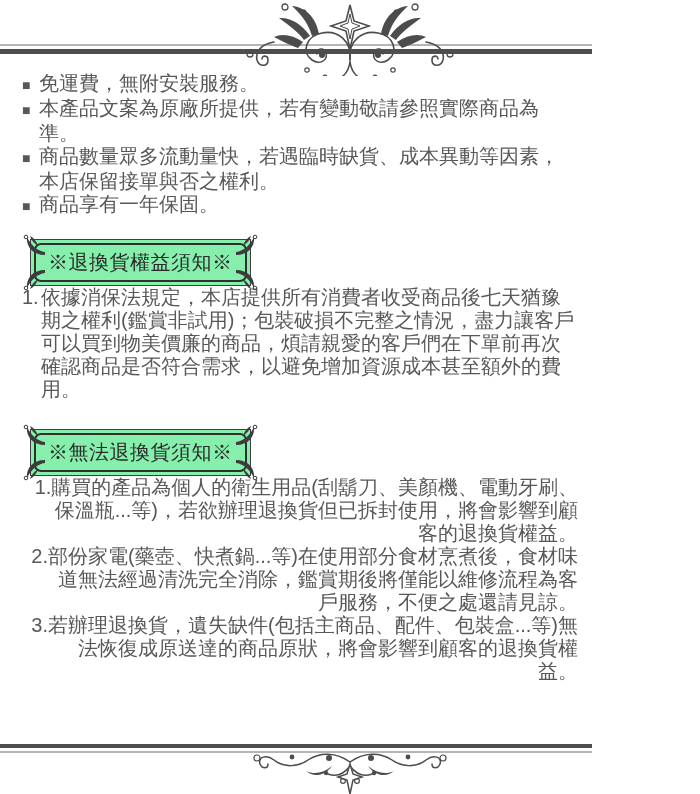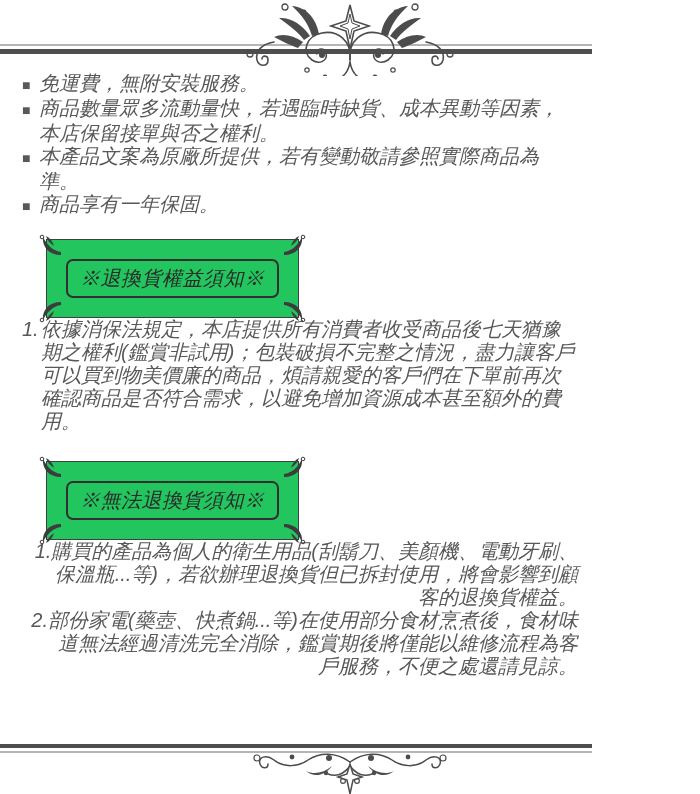--- a/index.html
+++ b/index.html
@@ -1,18 +1,18 @@
 <!DOCTYPE html>
 <html><head>
 <meta charset="utf-8">
 <style>
   html,body{margin:0;padding:0;background:#fff;}
   .page{
     position:relative;width:592px;height:794px;overflow:hidden;background:#ffffff;
-    font-family:"Liberation Sans", sans-serif;color:#58585a;font-style:italic;
+    font-family:"Liberation Sans", sans-serif;color:#58585a;
   }
   
   .hr{position:absolute;left:0;right:0;}
   .hr-t-light{top:44px;height:2px;background:#b5b5b5;}
   .hr-t-dark{top:49px;height:5px;background:#4e4e4e;}
   .hr-b-dark{top:744px;height:4px;background:#4e4e4e;}
   .hr-b-light{top:751px;height:2px;background:#b5b5b5;}
   
   .orn-top{position:absolute;top:2px;left:245px;}
   .orn-bottom{position:absolute;top:750px;left:250px;}
@@ -22,22 +22,22 @@
     list-style:none;margin:0;padding:0 14px 0 22px;
     font-size:20px;line-height:23px;
   }
   ul.notes{margin-top:72px;}
   li.b{padding-left:17px;text-indent:-17px;}
   li.n{padding-left:19px;text-indent:-19px;}
   .mk-sq{display:inline-block;width:17px;font-size:14px;text-indent:0;}
   .mk-no{display:inline-block;width:19px;text-indent:0;}
   
   .notice-box{
-    position:relative;display:inline-block;margin-left:46px;
-    border:1px solid #3f3f3f;padding:19px;background:#22c55e;vertical-align:top;
+    position:relative;display:inline-block;margin-left:30px;
+    border:1px solid #3f3f3f;padding:3px;background:#86efac;vertical-align:top;
   }
   .box1{margin-top:21px;}
   .box2{margin-top:28px;}
   .notice-inner{
     border:2px solid #303030;border-radius:7px;padding:5px 12px 6px;
     font-size:20px;line-height:24px;color:#2a2a2a;letter-spacing:0.5px;
     text-align:center;white-space:nowrap;
   }
   .rules{margin-top:11px;}
   .rules2{margin-top:13px;text-align:right;}
@@ -72,22 +72,22 @@
     </g>
     <use href="#th" transform="translate(210,0) scale(-1,1)"></use>
     <path d="M105,3 L109,19 L124,24 L109,29 L105,47 L101,29 L86,24 L101,19 Z" fill="#ffffff" stroke="#4c4c4c" stroke-width="1.6"></path>
     <path d="M105,12 L107,21 L115,24 L107,27 L105,37 L103,27 L95,24 L103,21 Z" fill="none" stroke="#4c4c4c" stroke-width="1"></path>
   </svg>
 
   <div class="content">
     
     <ul class="notes">
       <li class="b"><span class="mk-sq">■</span><span>免運費，無附安裝服務。</span></li>
+      <li class="b"><span class="mk-sq">■</span><span>本產品文案為原廠所提供，若有變動敬請參照實際商品為準。</span></li>
       <li class="b"><span class="mk-sq">■</span><span>商品數量眾多流動量快，若遇臨時缺貨、成本異動等因素，本店保留接單與否之權利。</span></li>
-      <li class="b"><span class="mk-sq">■</span><span>本產品文案為原廠所提供，若有變動敬請參照實際商品為準。</span></li>
       <li class="b"><span class="mk-sq">■</span><span>商品享有一年保固。</span></li>
     </ul>
 
     
     <div class="notice-box box1">
       <svg class="corner c-tl" viewBox="0 0 24 24">
           <path d="M22,21 C10,21 3,13 4,3 C8,11 14,17 22,18 Z" fill="#3c3c3c"></path>
           <circle cx="3" cy="3" r="1.8" fill="none" stroke="#3c3c3c" stroke-width="1"></circle>
           <path d="M7,2 C11,4 14,8 15,12 C11,9 8,6 7,2 Z" fill="#3c3c3c"></path>
         </svg>
@@ -136,20 +136,21 @@
           <circle cx="3" cy="3" r="1.8" fill="none" stroke="#3c3c3c" stroke-width="1"></circle>
           <path d="M7,2 C11,4 14,8 15,12 C11,9 8,6 7,2 Z" fill="#3c3c3c"></path>
         </svg>
       <div class="notice-inner">※無法退換貨須知※</div>
     </div>
 
     
     <ol class="rules rules2">
       <li class="n"><span class="mk-no">1.</span><span>購買的產品為個人的衛生用品(刮鬍刀、美顏機、電動牙刷、保溫瓶...等)，若欲辦理退換貨但已拆封使用，將會影響到顧客的退換貨權益。</span></li>
       <li class="n"><span class="mk-no">2.</span><span>部份家電(藥壺、快煮鍋...等)在使用部分食材烹煮後，食材味道無法經過清洗完全消除，鑑賞期後將僅能以維修流程為客戶服務，不便之處還請見諒。</span></li>
+      <li class="n"><span class="mk-no">3.</span><span>若辦理退換貨，遺失缺件(包括主商品、配件、包裝盒...等)無法恢復成原送達的商品原狀，將會影響到顧客的退換貨權益。</span></li>
     </ol>
   </div>
 
   <div class="hr hr-b-dark"></div>
   <div class="hr hr-b-light"></div>
 
   <svg class="orn-bottom" viewBox="0 0 200 44" width="200" height="44" xmlns="http://www.w3.org/2000/svg">
     <g id="bh" stroke="#4c4c4c" fill="none" stroke-width="1.5" stroke-linecap="round">
       <path d="M100,12 C114,2 130,2 142,10 C152,17 166,18 176,10 C184,4 192,7 190,14 C188,19 182,19 182,14"></path>
       <circle cx="193" cy="8" r="3" stroke-width="1.2"></circle>

